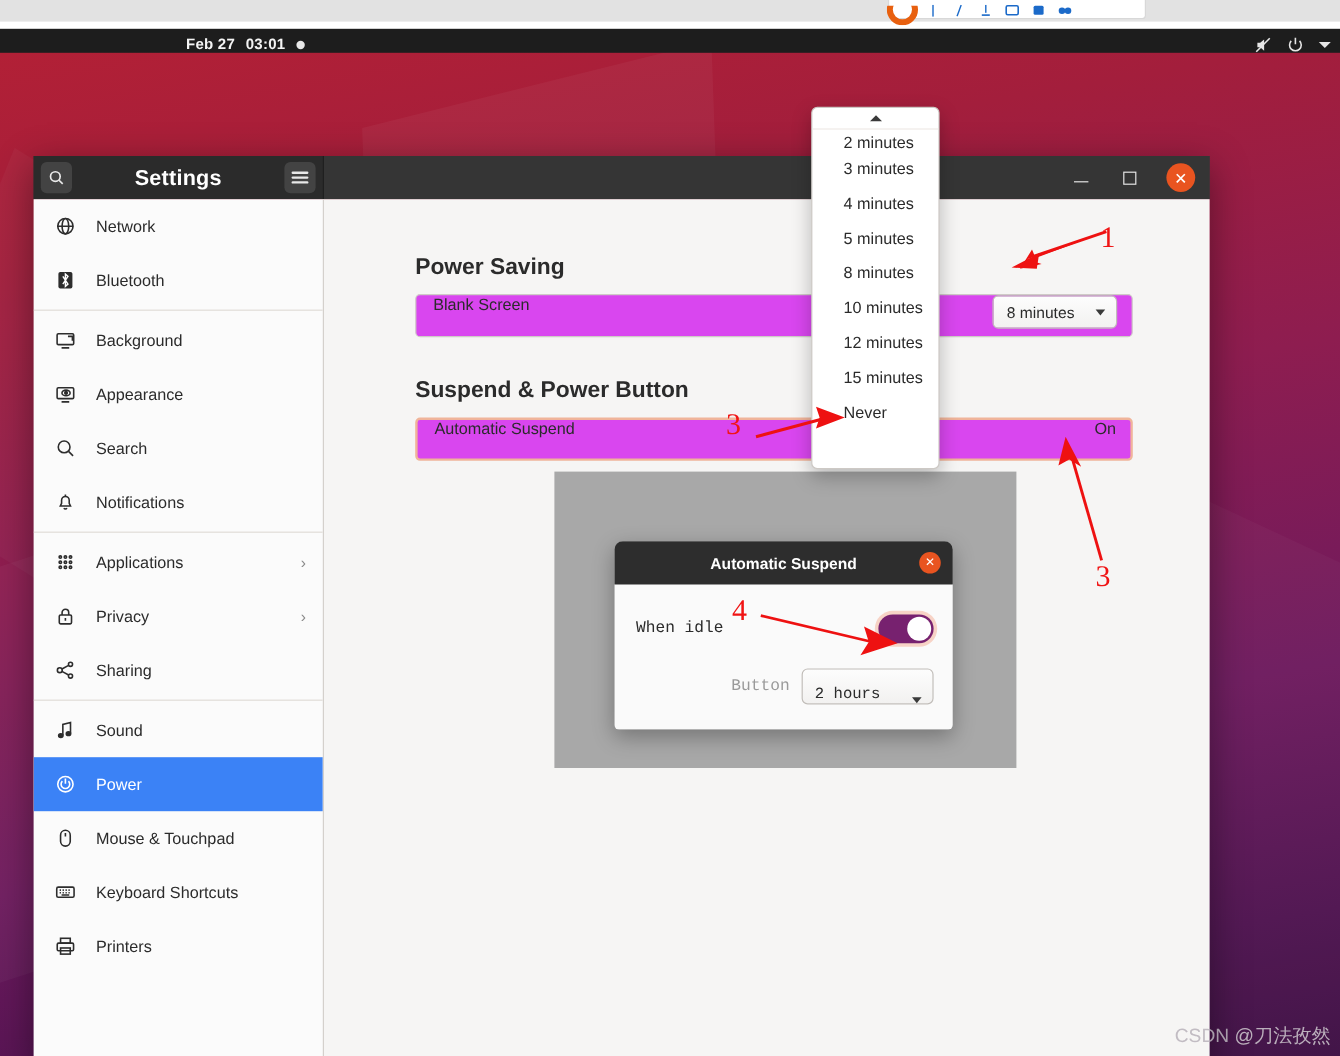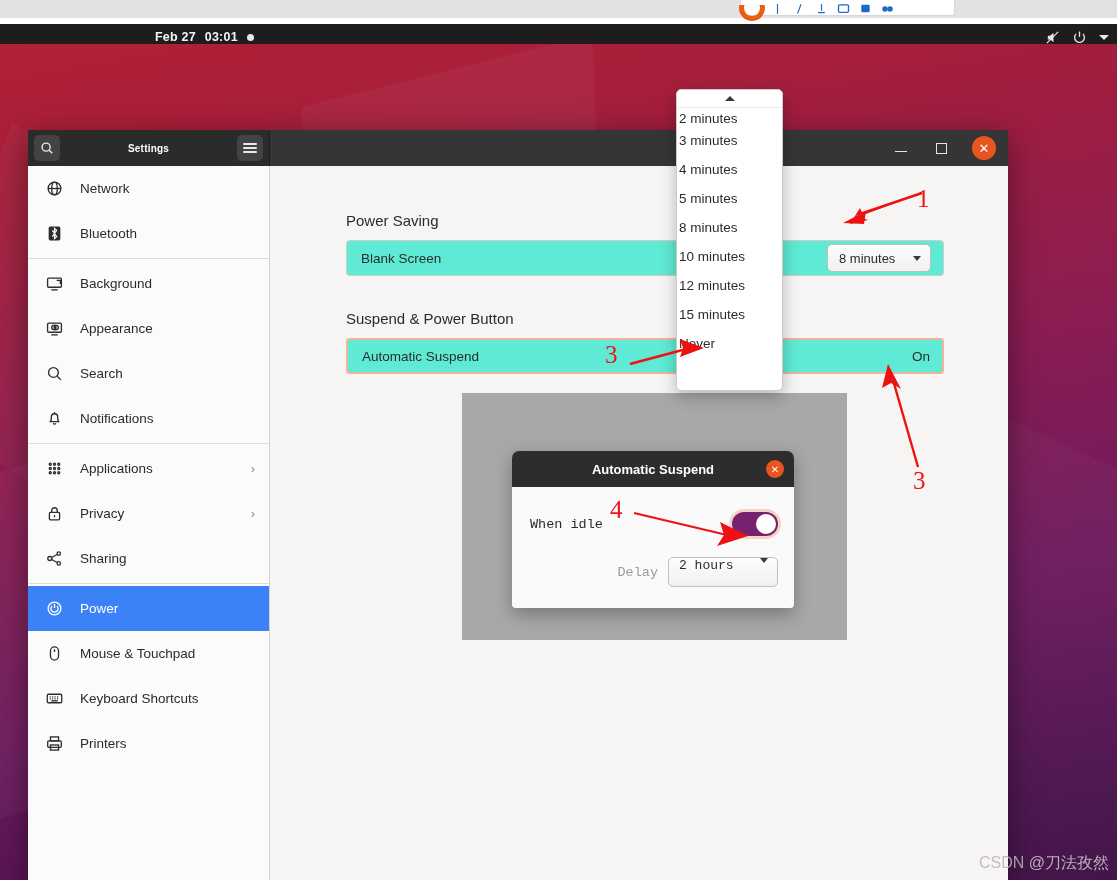--- a/index.html
+++ b/index.html
@@ -69,21 +69,21 @@
   .win-head { display: flex; width: 100%; height: 36px; background: #353535; }
   .win-head-left {
     width: 242px; height: 36px; background: #2b2b2b;
     display: flex; align-items: center; justify-content: space-between;
     padding: 0 6px; border-right: 1px solid #1f1f1f;
   }
   .hdr-btn {
     width: 26px; height: 26px; border-radius: 5px; background: #434343;
     display: flex; align-items: center; justify-content: center;
   }
-  .hdr-title { color: #fff; font-size: 10px; font-weight: bold; letter-spacing: .2px; }
+  .hdr-title { color: #fff; font-size: 18px; font-weight: bold; letter-spacing: .2px; }
   .srch-ico { width: 14px; height: 14px; stroke: #e9e9e9; stroke-width: 1.6; fill: none; }
   .burger { width: 14px; display: flex; flex-direction: column; gap: 2.5px; }
   .burger i { display: block; height: 1.7px; background: #e9e9e9; border-radius: 1px; }
   .win-head-right {
     flex: 1; height: 36px; background: #353535;
     display: flex; align-items: center; justify-content: flex-end; gap: 22px; padding-right: 12px;
   }
   .wb { width: 18px; height: 18px; display: flex; align-items: center; justify-content: center; }
   .wb-min { width: 12px; height: 1.8px; background: #e4e4e4; margin-top: 7px; }
   .wb-max { width: 11px; height: 11px; border: 1.8px solid #e4e4e4; }
@@ -106,24 +106,24 @@
   .side-item.active { background: #3b82f6; color: #fff; }
   .side-sep { height: 1px; background: #e0dcd8; margin: 2px 0; }
   .side-ico { width: 17px; height: 17px; flex: none; display:flex; align-items:center; justify-content:center; }
   .side-ico svg { width: 17px; height: 17px; stroke: #2d2d2d; fill: none; stroke-width: 1.25; }
   .side-item.active .side-ico svg { stroke: #fff; }
   .side-label { flex: 1; }
   .chev { font-size: 13px; color: #8a8a8a; }
 
   
   .content { flex: 1; background: #f6f5f4; position: relative; padding: 46px 64px 0 76px; }
-  .sec-title { font-size: 15px; font-weight: normal; color: #2b2b2b; margin-bottom: 11px; }
+  .sec-title { font-size: 19px; font-weight: bold; color: #2b2b2b; margin-bottom: 11px; }
   .row {
-    background: #5eead4; border: 1px solid #cfcbc7; border-radius: 4px; height: 36px;
-    display: flex; align-items: center; padding: 0 12px 0 14px;
+    background: #d946ef; border: 1px solid #cfcbc7; border-radius: 4px; height: 36px;
+    display: flex; align-items: flex-start; padding: 0 12px 0 14px;
     font-size: 13.5px; color: #2b2b2b;
   }
   .row .row-label { flex: 1; }
   .row.focus { border: 2px solid #f0b49a; }
   .gap { height: 34px; }
 
   .combo {
     height: 28px; min-width: 104px; border: 1px solid #c2beba; border-radius: 5px;
     background: linear-gradient(#fdfdfd, #f2f1f0);
     display: flex; align-items: center; justify-content: space-between; gap: 10px;
@@ -133,21 +133,21 @@
 
   
   .dropdown {
     position: absolute; left: 676px; top: 89px; width: 107px; height: 302px;
     background: #fff; border: 1px solid #cdc9c5; border-radius: 5px;
     box-shadow: 0 6px 16px rgba(0,0,0,.25); overflow: hidden; z-index: 40;
   }
   .dd-scroll { height: 18px; display: flex; align-items: center; justify-content: center; border-bottom: 1px solid #eeeae6; }
   .dd-up { width: 0; height: 0; border-left: 5px solid transparent; border-right: 5px solid transparent; border-bottom: 5px solid #3a3a3a; }
   .dd-list { padding-top: 0px; }
-  .dd-item { height: 29px; display: flex; align-items: center; padding-left: 2px; font-size: 13.5px; color: #2b2b2b; }
+  .dd-item { height: 29px; display: flex; align-items: center; padding-left: 26px; font-size: 13.5px; color: #2b2b2b; }
   .dd-item.clipped { height: 18px; align-items: flex-end; overflow: hidden; }
 
   
   .shot {
     position: absolute; left: 462px; top: 393px; width: 385px; height: 247px;
     background: #a8a8a8; z-index: 20;
   }
   .dlg {
     position: absolute; left: 50px; top: 58px; width: 282px; height: 157px;
     box-shadow: 0 6px 18px rgba(0,0,0,.3); border-radius: 7px 7px 4px 4px; overflow: hidden;
@@ -167,21 +167,21 @@
   .toggle {
     width: 46px; height: 24px; border-radius: 12px; background: #77216f; position: relative;
     box-shadow: 0 0 0 3px #f7d3c6;
   }
   .toggle .knob { position: absolute; right: 2px; top: 2px; width: 20px; height: 20px; border-radius: 50%; background: #fff; }
   .dlg-r2 { display: flex; align-items: center; justify-content: flex-end; gap: 10px; margin-top: 16px; }
   .dlg-delay { font-size: 13.5px; color: #9a9a9a; }
   .dlg-combo {
     width: 110px; height: 30px; border: 1px solid #c2beba; border-radius: 5px;
     background: linear-gradient(#fdfdfd, #f2f1f0);
-    display: flex; align-items: flex-start; justify-content: space-between;
+    display: flex; align-items: flex-end; justify-content: space-between;
     padding: 0 9px 0 10px; font-size: 13px; color: #2b2b2b;
   }
 
   
   .anno { position: absolute; z-index: 60; pointer-events: none; }
   .anno-num {
     position: absolute; color: #f01414; font-size: 25px; font-family: "Liberation Serif", serif; z-index: 61;
   }
   .wm {
     position: absolute; right: 8px; bottom: 6px; z-index: 70;
@@ -381,20 +381,30 @@
               <circle cx="3.6" cy="8" r="1.9"></circle>
               <line x1="5.3" y1="7.1" x2="10.5" y2="4.2"></line>
               <line x1="5.3" y1="8.9" x2="10.5" y2="11.8"></line>
             </svg>
           </span>
         <span class="side-label">Sharing</span>
       </div>
 
       <div class="side-sep"></div>
 
+      <div class="side-item">
+        <span class="side-ico">
+            <svg viewBox="0 0 16 16">
+              <path d="M6 12 V3.5 L12 2 v8.5"></path>
+              <ellipse cx="4.4" cy="12.2" rx="1.7" ry="1.4" fill="#2d2d2d"></ellipse>
+              <ellipse cx="10.4" cy="10.7" rx="1.7" ry="1.4" fill="#2d2d2d"></ellipse>
+            </svg>
+          </span>
+        <span class="side-label">Sound</span>
+      </div>
       <div class="side-item active">
         <span class="side-ico">
             <svg viewBox="0 0 16 16">
               <circle cx="8" cy="8" r="6"></circle>
               <path d="M5.6 5.6 A3.4 3.4 0 1 0 10.4 5.6"></path>
               <line x1="8" y1="3.6" x2="8" y2="7.6"></line>
             </svg>
           </span>
         <span class="side-label">Power</span>
       </div>
@@ -475,21 +485,21 @@
       <span class="dlg-close">✕</span>
     </div>
     <div class="dlg-body">
       <div class="dlg-r1">
         <span class="dlg-lbl">When idle</span>
         <span class="toggle">
             <span class="knob"></span>
           </span>
       </div>
       <div class="dlg-r2">
-        <span class="dlg-delay">Delay</span>
+        <span class="dlg-delay">Button</span>
         <span class="dlg-combo">
           <span>2 hours</span>
           <span class="caret-dn"></span>
         </span>
       </div>
     </div>
   </div>
 </div>
 
 <svg class="anno" style="left:830px;top:190px;" width="95" height="48" viewBox="0 0 95 48">

